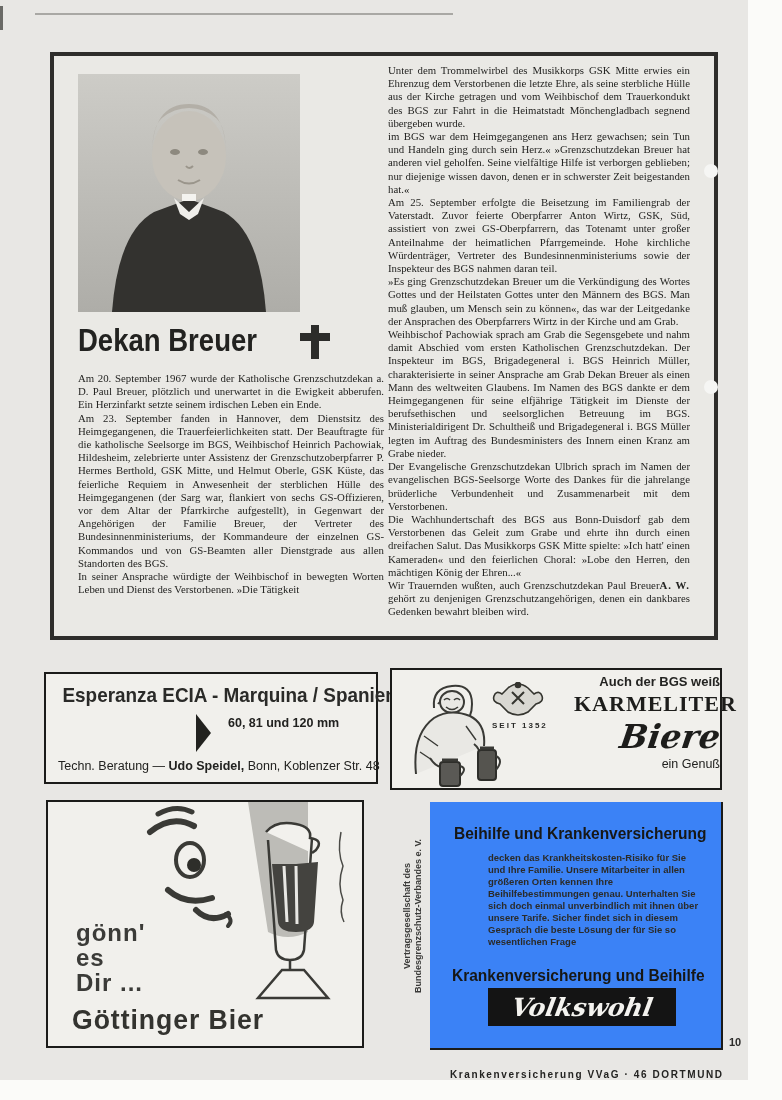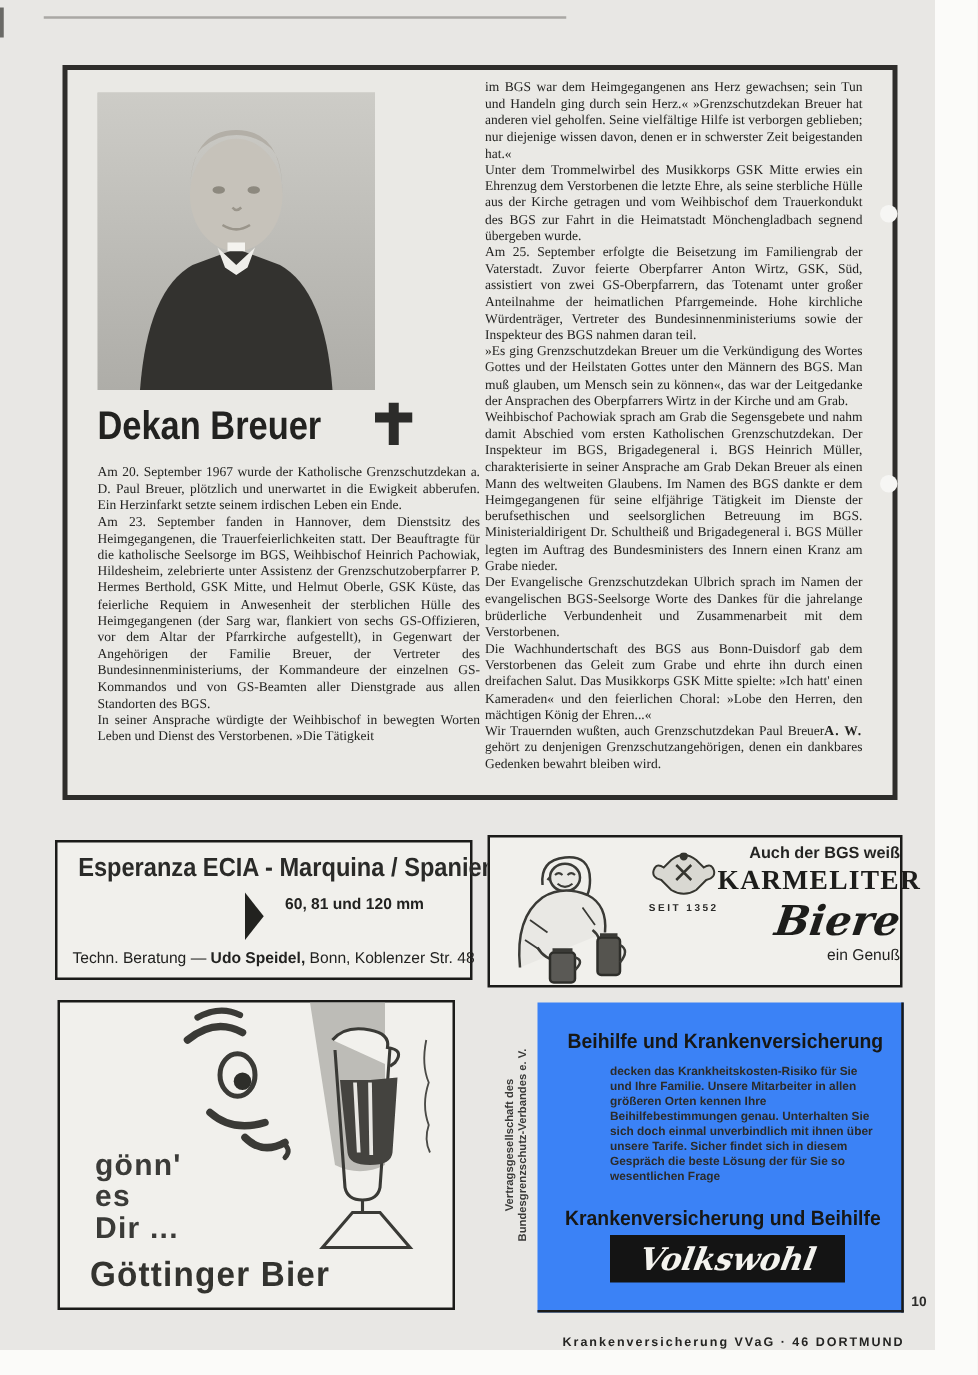--- a/index.html
+++ b/index.html
@@ -7,21 +7,21 @@
         font-family:"Liberation Serif",serif;color:#1e1e1c;}
   .paper{position:absolute;left:0;top:0;width:748px;height:1080px;background:#e8e7e4;}
   .top-line{position:absolute;left:35px;top:13px;width:418px;height:2px;background:#a9a8a4;}
   .edge-mark{position:absolute;left:0;top:6px;width:3px;height:24px;background:#6a6a66;}
 
   
   .article{position:absolute;left:50px;top:52px;width:668px;height:588px;
            border:4px solid #2e2d2b;background:#eae9e5;box-sizing:border-box;}
   .photo{position:absolute;left:24px;top:18px;width:222px;height:238px;
          background:#c2c1bc;box-shadow:0 0 0 1px #9a9994 inset;}
-  .headline{position:absolute;left:24px;top:266px;display:flex;align-items:flex-start;gap:14px;}
+  .headline{position:absolute;left:24px;top:266px;display:flex;align-items:flex-end;gap:14px;}
   .headline .hl-text{font-family:"Liberation Sans",sans-serif;font-weight:700;
         font-size:32px;letter-spacing:0px;color:#222220;transform:scaleX(.86);
         transform-origin:left center;white-space:nowrap;}
   .col{position:absolute;font-size:10.8px;line-height:13.2px;text-align:justify;color:#242422;}
   .col p{margin:0;}
   .col-left{left:24px;top:316px;width:306px;}
   .col-right{left:334px;top:8px;width:302px;}
   .sig{float:right;font-weight:bold;letter-spacing:1px;}
   .hole{position:absolute;width:14px;height:14px;border-radius:50%;background:#f6f6f4;}
   .hole-1{left:704px;top:164px;}
@@ -38,21 +38,21 @@
   .esp-pennant{position:absolute;left:150px;top:40px;width:0;height:0;
             border-left:15px solid #22221f;border-top:19px solid transparent;
             border-bottom:19px solid transparent;}
   .esp-lines{position:absolute;left:182px;top:41px;font-weight:700;font-size:12.5px;line-height:17px;}
   .esp-contact{position:absolute;left:12px;bottom:9px;font-size:12.5px;white-space:nowrap;}
   .esp-contact b{font-weight:700;}
 
   
   .ad-karmeliter{left:390px;top:668px;width:332px;height:122px;}
   .monk{position:absolute;left:4px;top:4px;}
-  .crest{position:absolute;left:120px;top:12px;width:70px;text-align:center;}
+  .crest{position:absolute;left:100px;top:12px;width:70px;}
   .seit{font-size:8px;font-weight:700;letter-spacing:2px;margin-top:1px;color:#2a2a28;}
   .karm-right{position:absolute;left:182px;top:4px;width:146px;text-align:right;}
   .karm-tag{font-weight:700;font-size:13px;color:#242422;}
   .karm-brand{font-family:"Liberation Serif",serif;font-weight:700;font-size:22px;
               letter-spacing:1px;margin-top:2px;color:#1d1d1b;}
   .karm-script{font-family:"DejaVu Serif",serif;font-style:italic;font-weight:700;
               font-size:33px;transform:skewX(-8deg);color:#1d1d1b;margin-top:0px;}
   .karm-slogan{font-weight:400;font-size:12.5px;margin-top:1px;}
 
   
@@ -128,22 +128,22 @@
       </svg>
     </div>
 
     <div class="col col-left">
       <p>Am 20. September 1967 wurde der Katholische Grenzschutzdekan a. D. Paul Breuer, plötzlich und unerwartet in die Ewigkeit abberufen. Ein Herzinfarkt setzte seinem irdischen Leben ein Ende.</p>
       <p>Am 23. September fanden in Hannover, dem Dienstsitz des Heimgegangenen, die Trauerfeierlichkeiten statt. Der Beauftragte für die katholische Seelsorge im BGS, Weihbischof Heinrich Pachowiak, Hildesheim, zelebrierte unter Assistenz der Grenzschutzoberpfarrer P. Hermes Berthold, GSK Mitte, und Helmut Oberle, GSK Küste, das feierliche Requiem in Anwesenheit der sterblichen Hülle des Heimgegangenen (der Sarg war, flankiert von sechs GS-Offizieren, vor dem Altar der Pfarrkirche aufgestellt), in Gegenwart der Angehörigen der Familie Breuer, der Vertreter des Bundesinnenministeriums, der Kommandeure der einzelnen GS-Kommandos und von GS-Beamten aller Dienstgrade aus allen Standorten des BGS.</p>
       <p>In seiner Ansprache würdigte der Weihbischof in bewegten Worten Leben und Dienst des Verstorbenen. »Die Tätigkeit</p>
     </div>
 
     <div class="col col-right">
+      <p>Unter dem Trommelwirbel des Musikkorps GSK Mitte erwies ein Ehrenzug dem Verstorbenen die letzte Ehre, als seine sterbliche Hülle aus der Kirche getragen und vom Weihbischof dem Trauerkondukt des BGS zur Fahrt in die Heimatstadt Mönchengladbach segnend übergeben wurde.</p>
       <p>im BGS war dem Heimgegangenen ans Herz gewachsen; sein Tun und Handeln ging durch sein Herz.« »Grenzschutzdekan Breuer hat anderen viel geholfen. Seine vielfältige Hilfe ist verborgen geblieben; nur diejenige wissen davon, denen er in schwerster Zeit beigestanden hat.«</p>
-      <p>Unter dem Trommelwirbel des Musikkorps GSK Mitte erwies ein Ehrenzug dem Verstorbenen die letzte Ehre, als seine sterbliche Hülle aus der Kirche getragen und vom Weihbischof dem Trauerkondukt des BGS zur Fahrt in die Heimatstadt Mönchengladbach segnend übergeben wurde.</p>
       <p>Am 25. September erfolgte die Beisetzung im Familiengrab der Vaterstadt. Zuvor feierte Oberpfarrer Anton Wirtz, GSK, Süd, assistiert von zwei GS-Oberpfarrern, das Totenamt unter großer Anteilnahme der heimatlichen Pfarrgemeinde. Hohe kirchliche Würdenträger, Vertreter des Bundesinnenministeriums sowie der Inspekteur des BGS nahmen daran teil.</p>
       <p>»Es ging Grenzschutzdekan Breuer um die Verkündigung des Wortes Gottes und der Heilstaten Gottes unter den Männern des BGS. Man muß glauben, um Mensch sein zu können«, das war der Leitgedanke der Ansprachen des Oberpfarrers Wirtz in der Kirche und am Grab.</p>
       <p>Weihbischof Pachowiak sprach am Grab die Segensgebete und nahm damit Abschied vom ersten Katholischen Grenzschutzdekan. Der Inspekteur im BGS, Brigadegeneral i. BGS Heinrich Müller, charakterisierte in seiner Ansprache am Grab Dekan Breuer als einen Mann des weltweiten Glaubens. Im Namen des BGS dankte er dem Heimgegangenen für seine elfjährige Tätigkeit im Dienste der berufsethischen und seelsorglichen Betreuung im BGS. Ministerialdirigent Dr. Schultheiß und Brigadegeneral i. BGS Müller legten im Auftrag des Bundesministers des Innern einen Kranz am Grabe nieder.</p>
       <p>Der Evangelische Grenzschutzdekan Ulbrich sprach im Namen der evangelischen BGS-Seelsorge Worte des Dankes für die jahrelange brüderliche Verbundenheit und Zusammenarbeit mit dem Verstorbenen.</p>
       <p>Die Wachhundertschaft des BGS aus Bonn-Duisdorf gab dem Verstorbenen das Geleit zum Grabe und ehrte ihn durch einen dreifachen Salut. Das Musikkorps GSK Mitte spielte: »Ich hatt' einen Kameraden« und den feierlichen Choral: »Lobe den Herren, den mächtigen König der Ehren...«</p>
       <p>
         <span class="sig">A. W.</span>
         <span>Wir Trauernden wußten, auch Grenzschutzdekan Paul Breuer gehört zu denjenigen Grenzschutzangehörigen, denen ein dankbares Gedenken bewahrt bleiben wird.</span>
       </p>
     </div>

